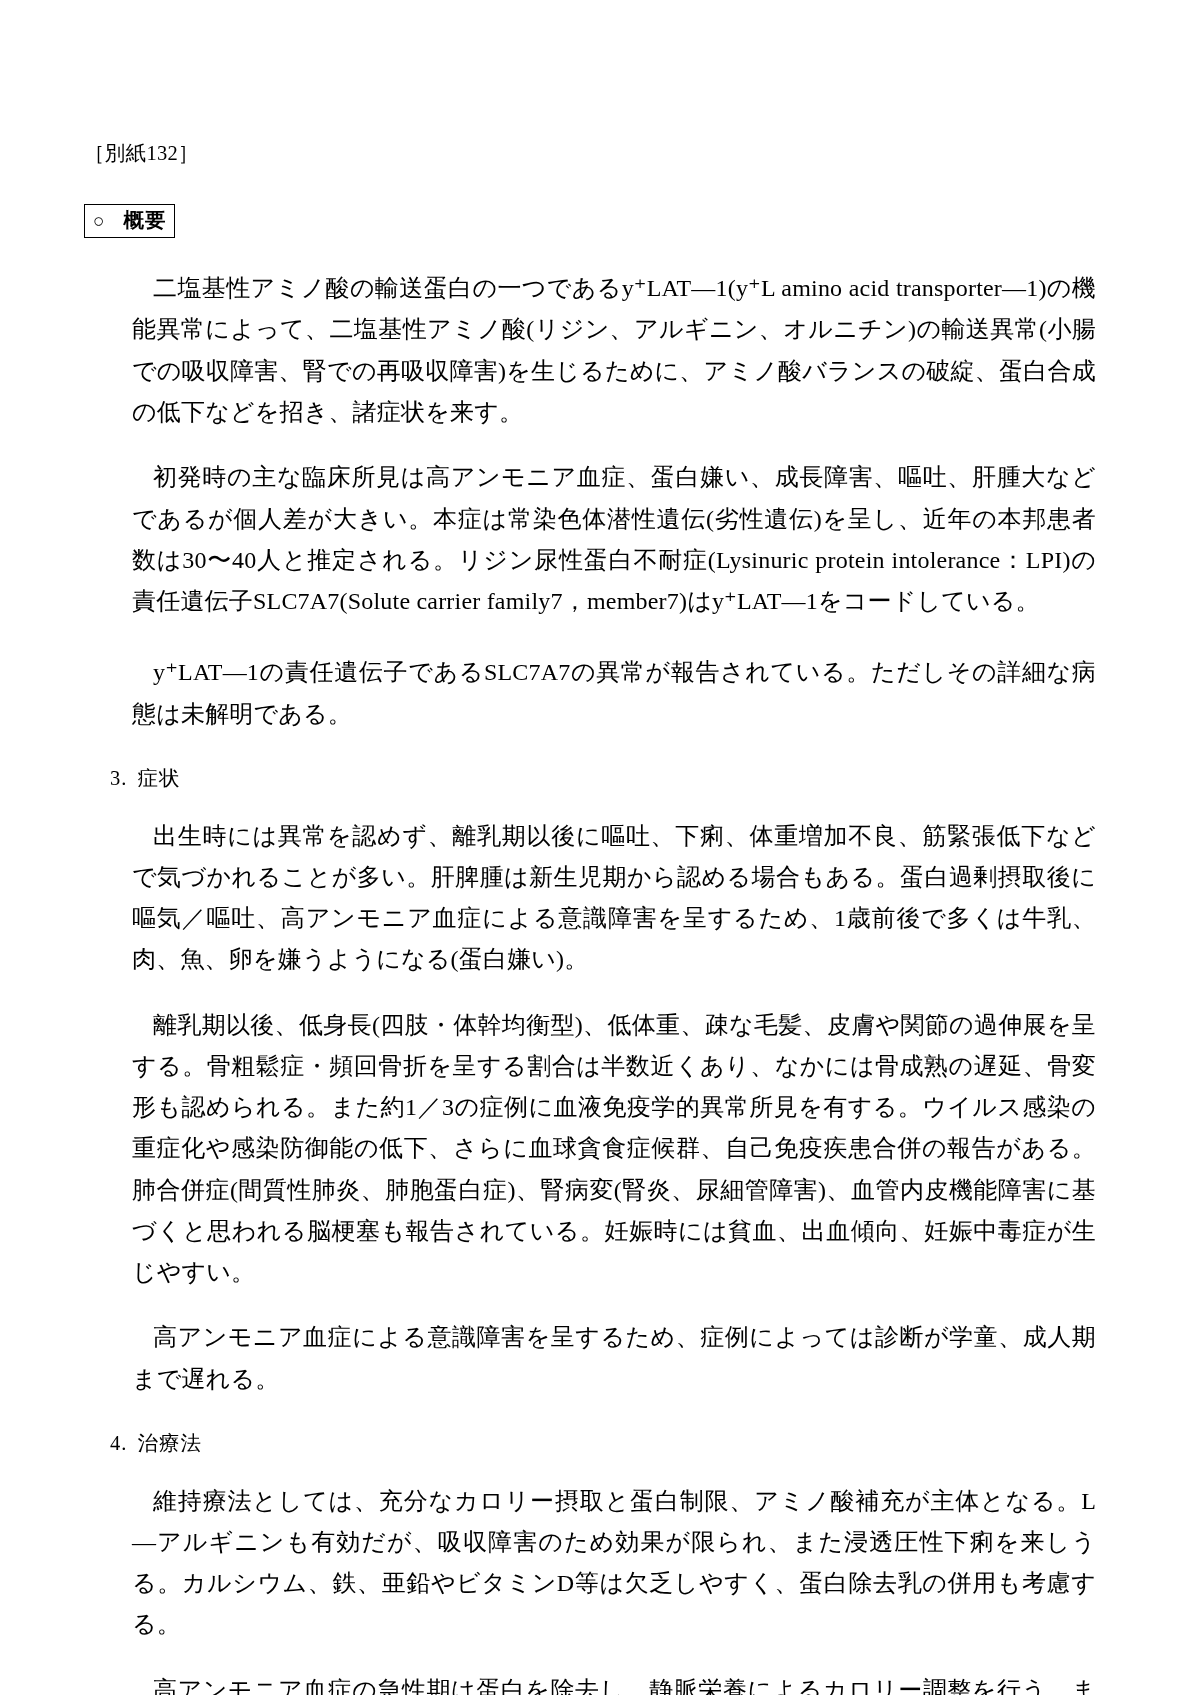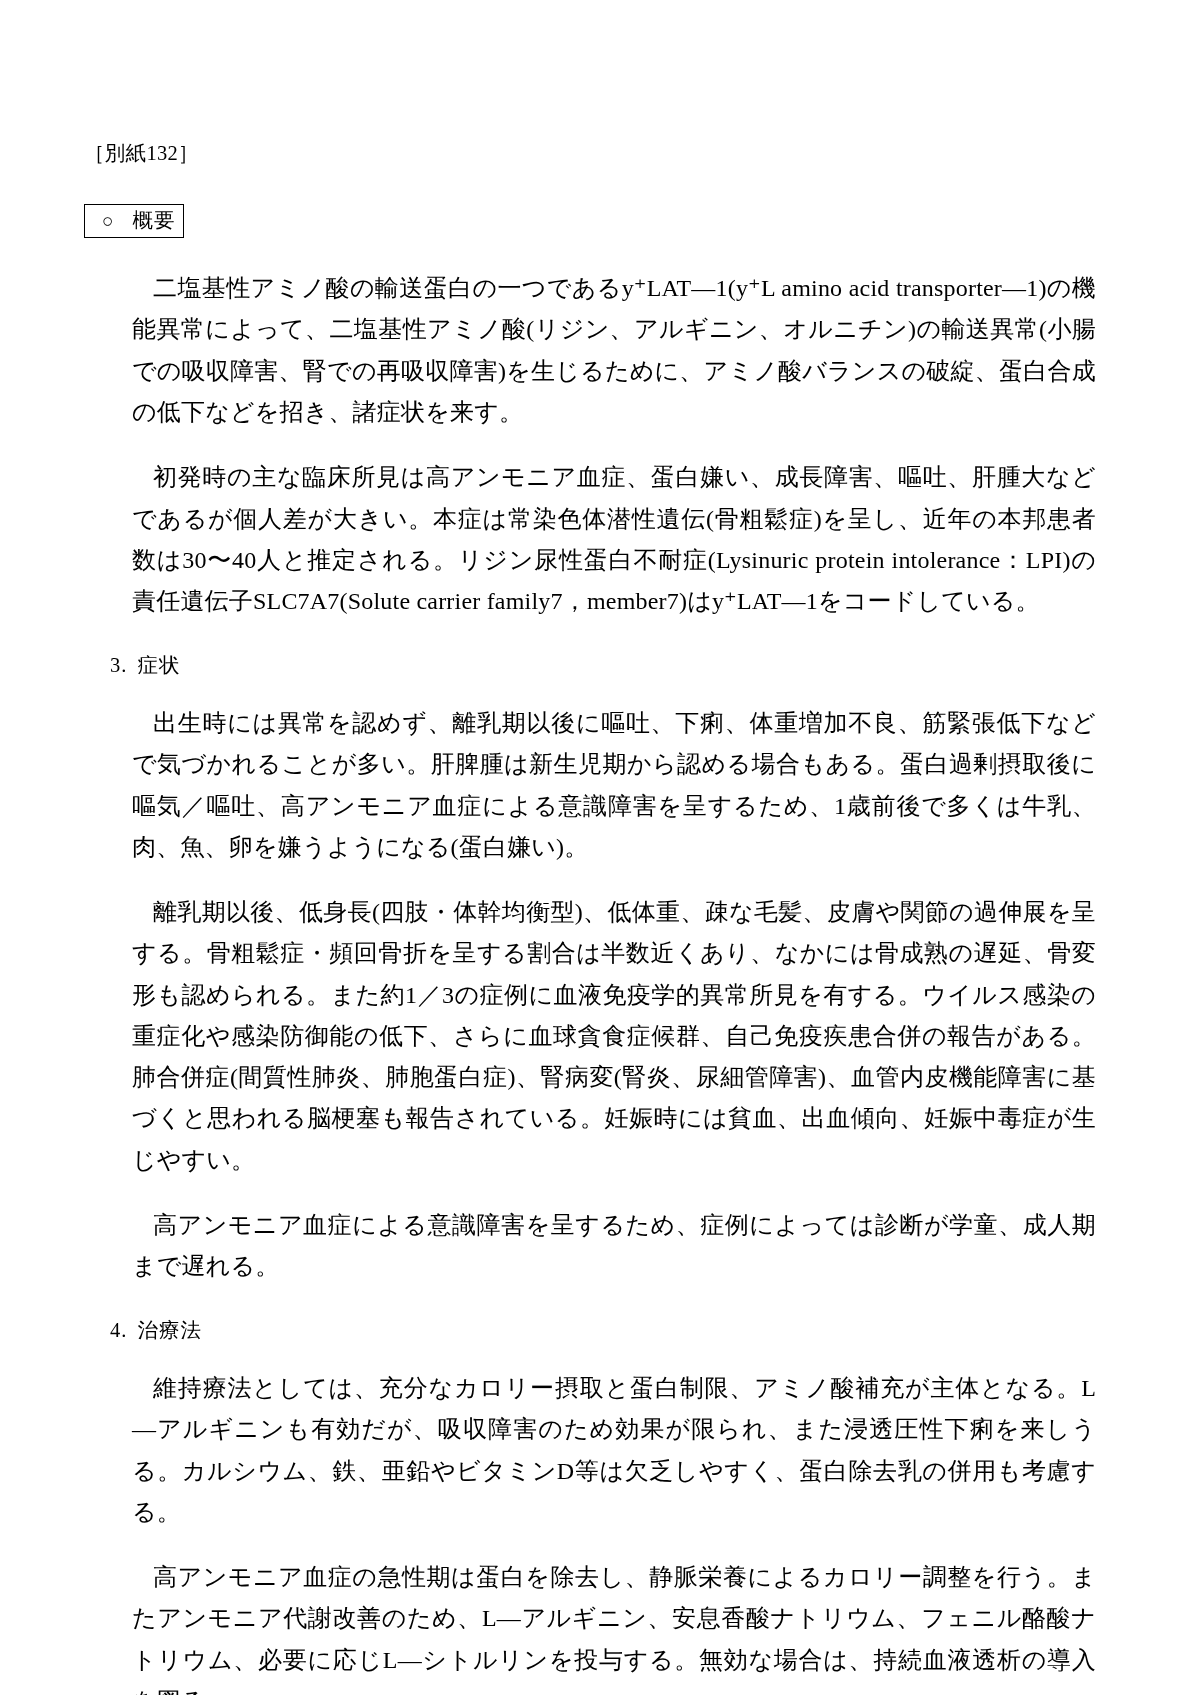--- a/index.html
+++ b/index.html
@@ -53,25 +53,26 @@
     width: 22px;
   }
 
   
   .boxed-heading-row {
     margin-top: 38px;
   }
   .boxed-heading {
     display: inline-block;
     border: 1.6px solid #000000;
-    padding: 3px 8px 4px 17px;
+    padding: 3px 8px 4px 8px;
     font-size: 20.5px;
     line-height: 1.25;
     letter-spacing: 1px;
     white-space: nowrap;
+    font-weight: bold;
   }
   .boxed-heading .mark {
     font-size: 19px;
   }
   .boxed-heading .gap {
     display: inline-block;
     width: 18px;
   }
 
   
@@ -124,25 +125,28 @@
 
     <div class="boxed-heading-row">
       <div class="boxed-heading">
         <span class="mark">○</span><span class="gap"></span><span>概要</span>
       </div>
     </div>
 
     <div class="section">
       <div class="section-body">
         <p class="para">二塩基性アミノ酸の輸送蛋白の一つであるy⁺LAT—1(y⁺L amino acid transporter—1)の機能異常によって、二塩基性アミノ酸(リジン、アルギニン、オルニチン)の輸送異常(小腸での吸収障害、腎での再吸収障害)を生じるために、アミノ酸バランスの破綻、蛋白合成の低下などを招き、諸症状を来す。</p>
-        <p class="para">初発時の主な臨床所見は高アンモニア血症、蛋白嫌い、成長障害、嘔吐、肝腫大などであるが個人差が大きい。本症は常染色体潜性遺伝(骨粗鬆症)を呈し、近年の本邦患者数は30〜40人と推定される。リジン尿性蛋白不耐症(Lysinuric protein intolerance：LPI)の責任遺伝子SLC7A7(Solute carrier family7，member7)はy⁺LAT—1をコードしている。</p>
+        <p class="para">初発時の主な臨床所見は高アンモニア血症、蛋白嫌い、成長障害、嘔吐、肝腫大などであるが個人差が大きい。本症は常染色体潜性遺伝(劣性遺伝)を呈し、近年の本邦患者数は30〜40人と推定される。リジン尿性蛋白不耐症(Lysinuric protein intolerance：LPI)の責任遺伝子SLC7A7(Solute carrier family7，member7)はy⁺LAT—1をコードしている。</p>
       </div>
     </div>
 
     <div class="section">
+      <div class="section-body">
+        <p class="para">y⁺LAT—1の責任遺伝子であるSLC7A7の異常が報告されている。ただしその詳細な病態は未解明である。</p>
+      </div>
     </div>
 
     <div class="section">
       <div class="section-heading">
         <span class="num">3.</span><span class="gap"></span><span>症状</span>
       </div>
       <div class="section-body">
         <p class="para">出生時には異常を認めず、離乳期以後に嘔吐、下痢、体重増加不良、筋緊張低下などで気づかれることが多い。肝脾腫は新生児期から認める場合もある。蛋白過剰摂取後に嘔気／嘔吐、高アンモニア血症による意識障害を呈するため、1歳前後で多くは牛乳、肉、魚、卵を嫌うようになる(蛋白嫌い)。</p>
         <p class="para">離乳期以後、低身長(四肢・体幹均衡型)、低体重、疎な毛髪、皮膚や関節の過伸展を呈する。骨粗鬆症・頻回骨折を呈する割合は半数近くあり、なかには骨成熟の遅延、骨変形も認められる。また約1／3の症例に血液免疫学的異常所見を有する。ウイルス感染の重症化や感染防御能の低下、さらに血球貪食症候群、自己免疫疾患合併の報告がある。肺合併症(間質性肺炎、肺胞蛋白症)、腎病変(腎炎、尿細管障害)、血管内皮機能障害に基づくと思われる脳梗塞も報告されている。妊娠時には貧血、出血傾向、妊娠中毒症が生じやすい。</p>
         <p class="para">高アンモニア血症による意識障害を呈するため、症例によっては診断が学童、成人期まで遅れる。</p>

